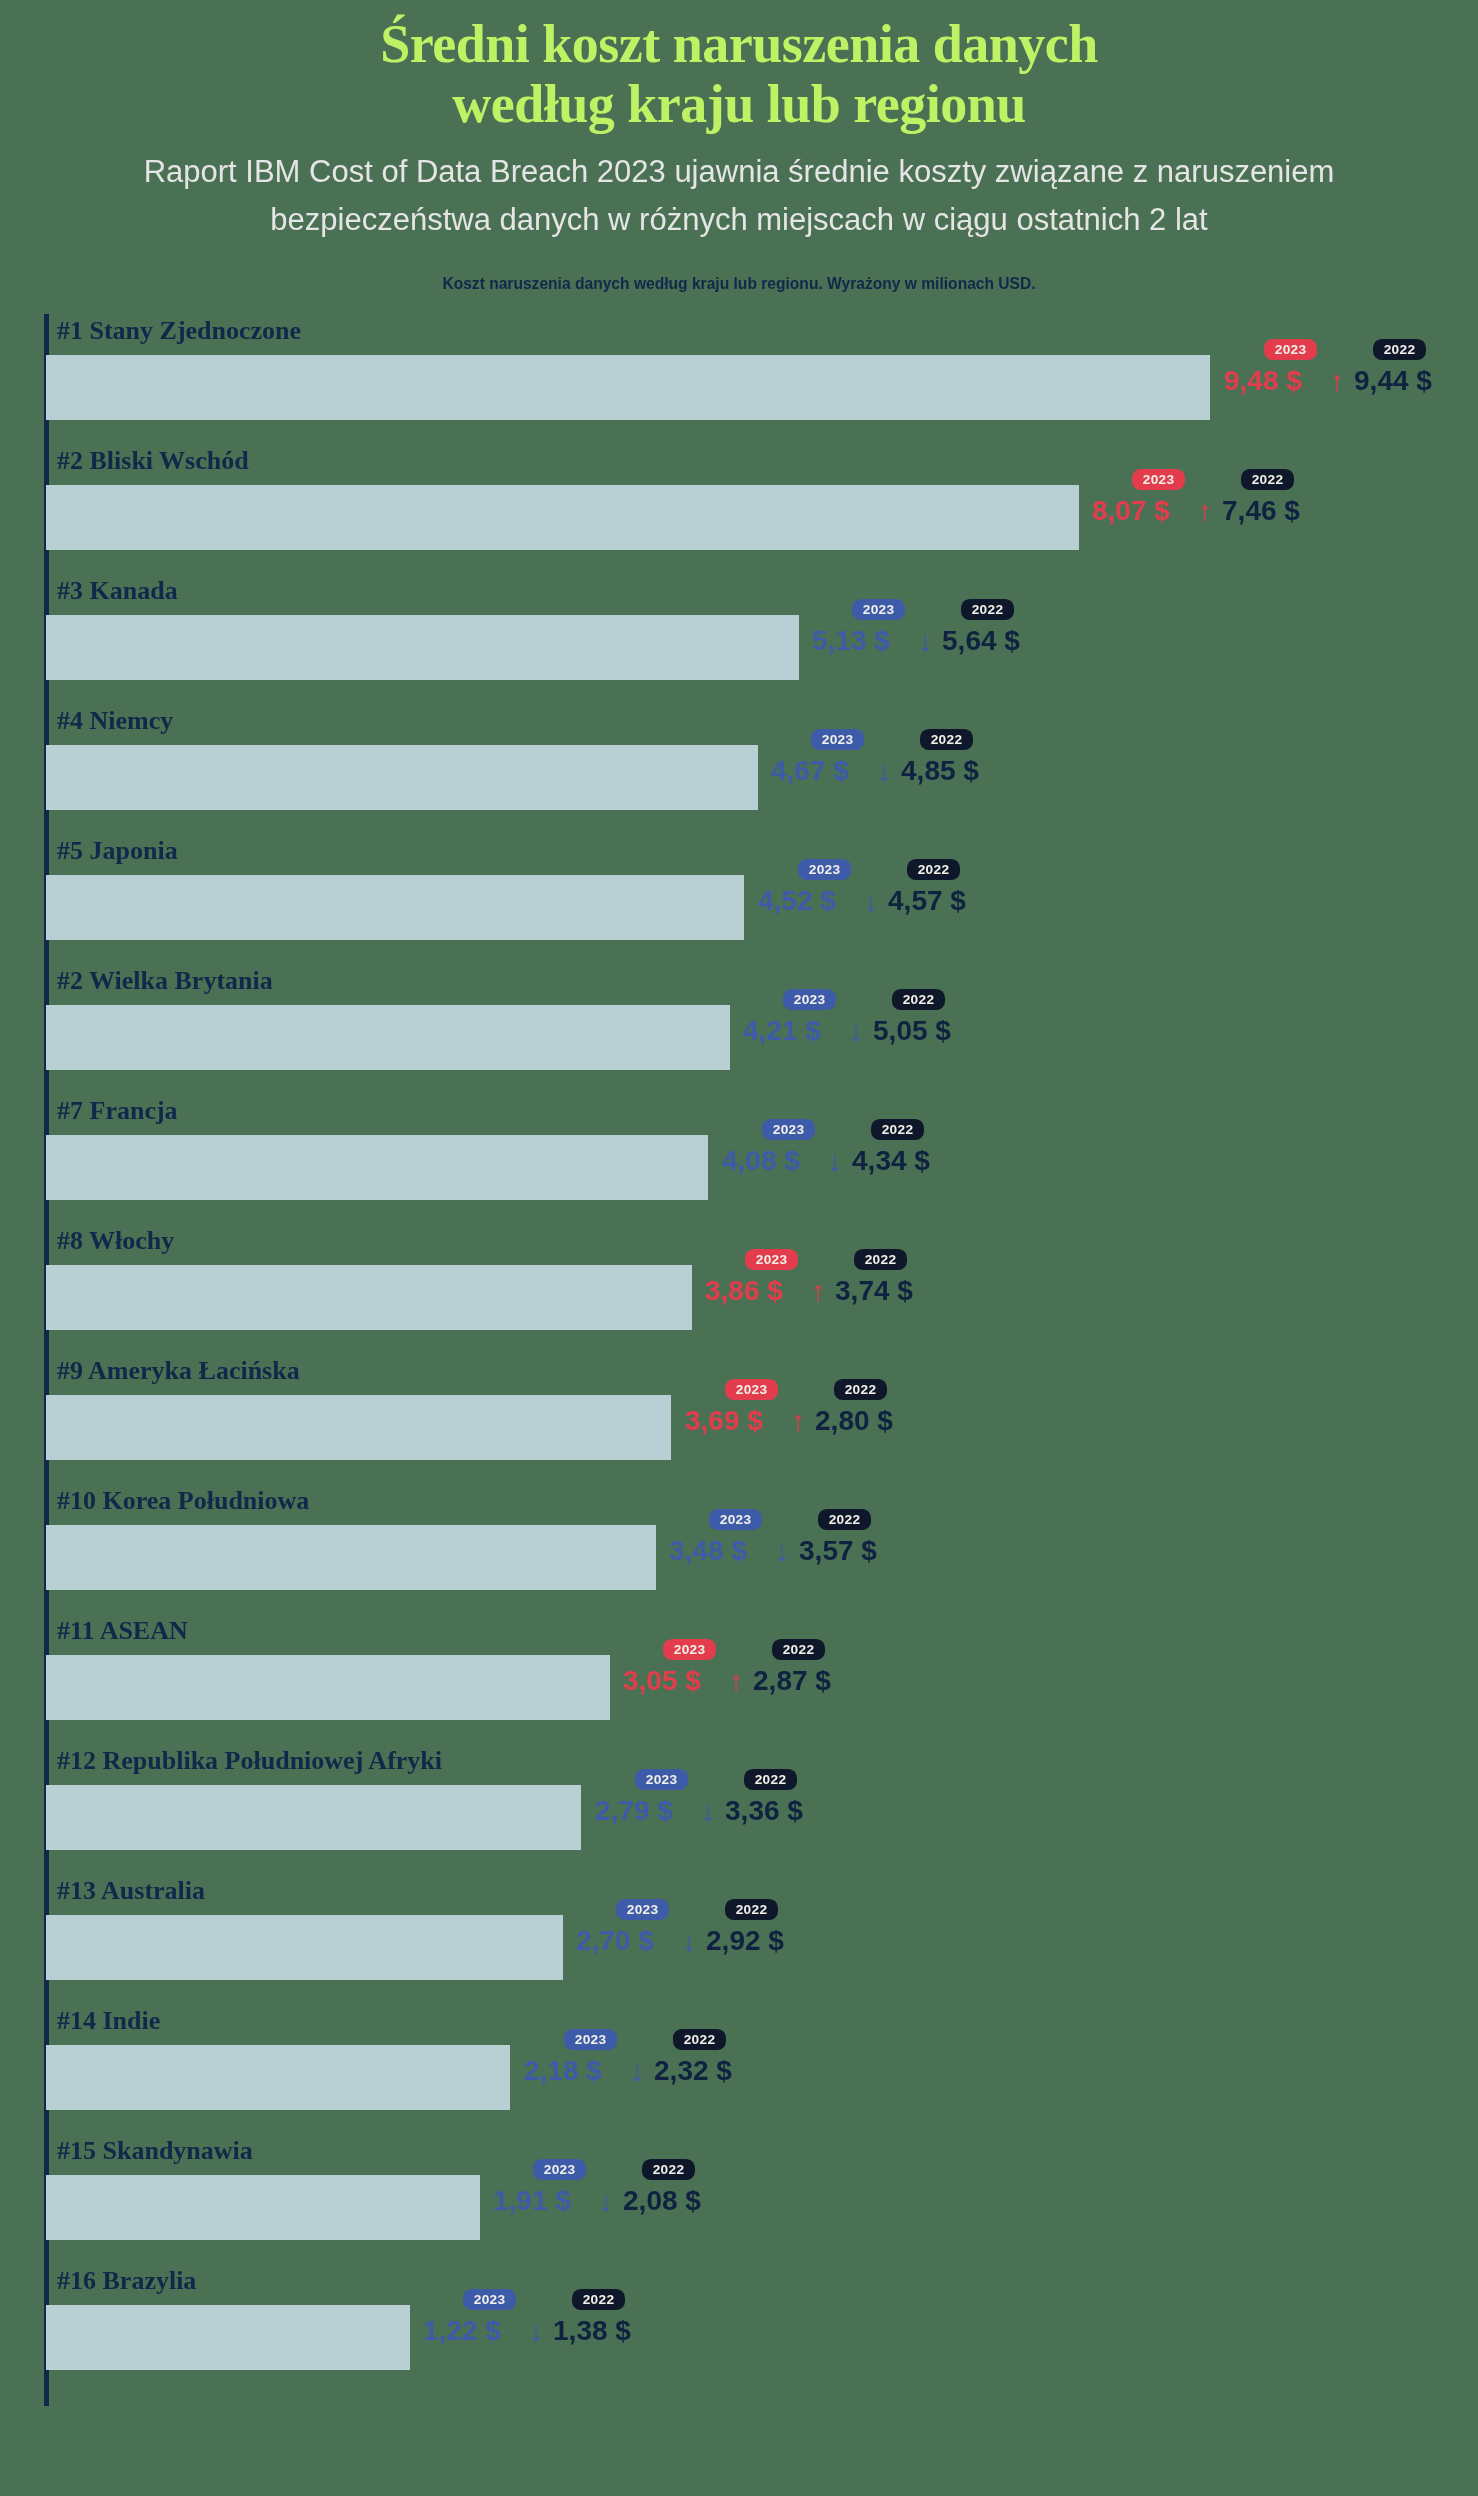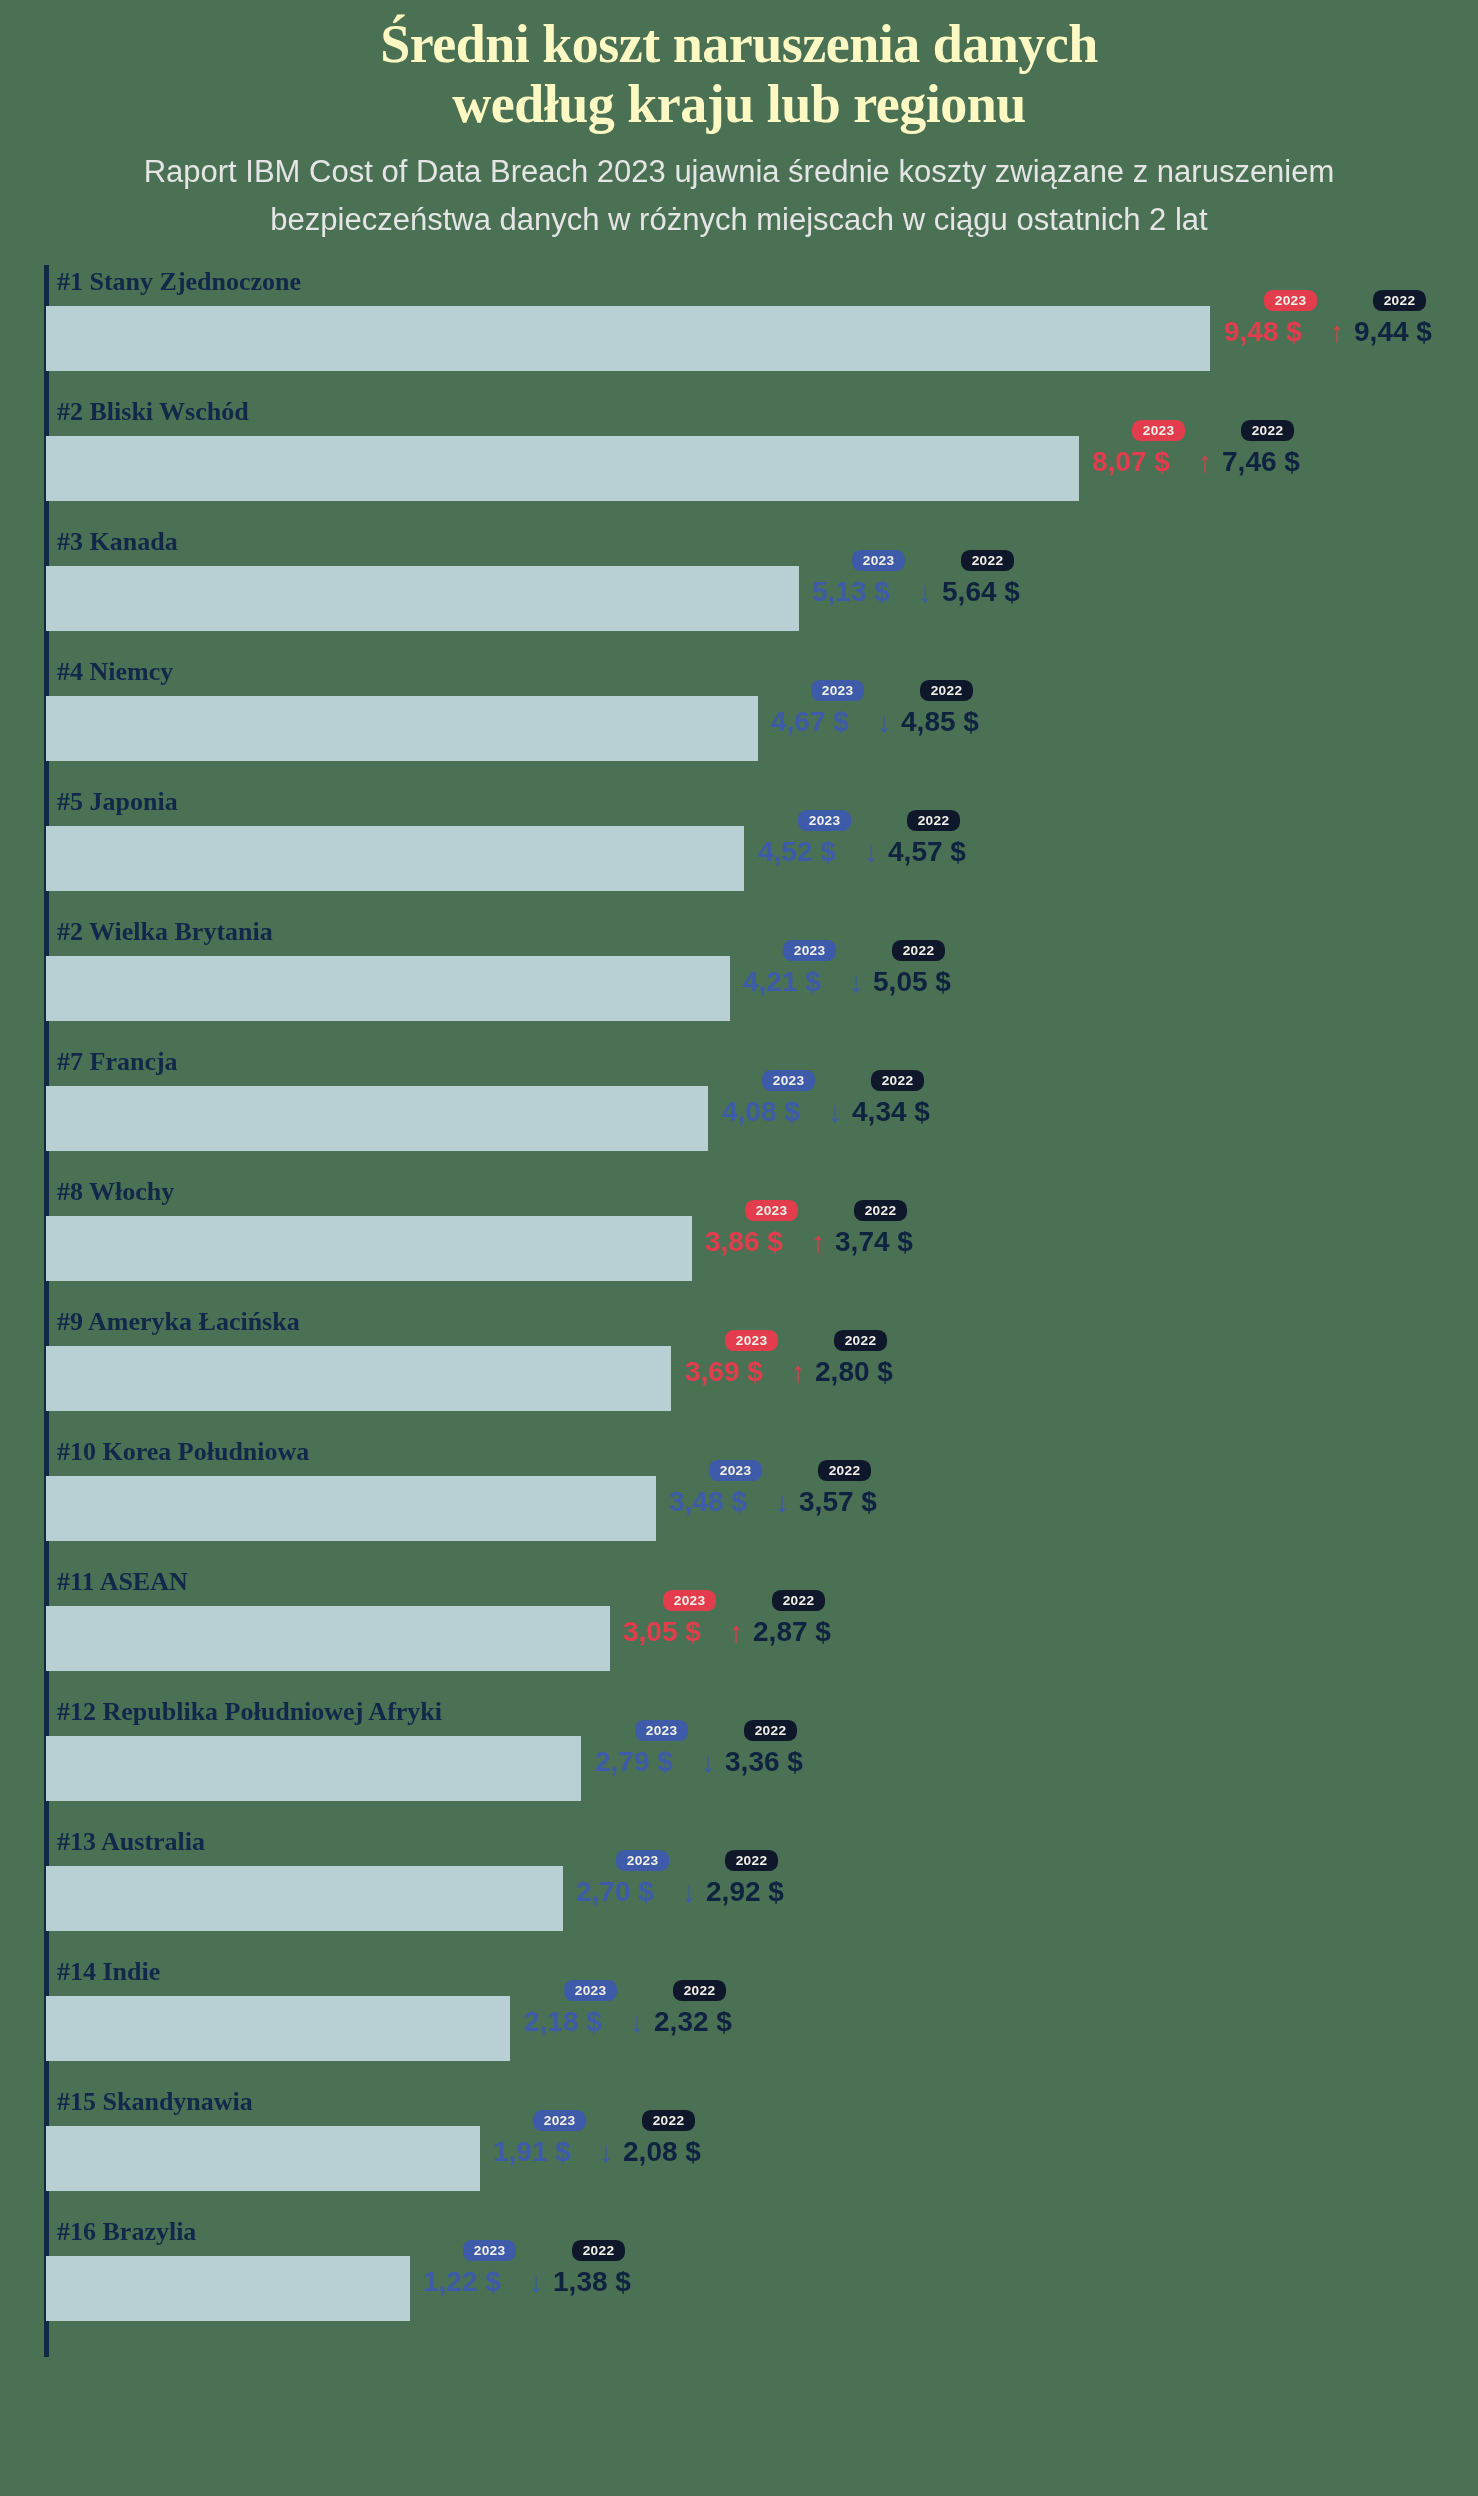--- a/index.html
+++ b/index.html
@@ -23,21 +23,21 @@
   }
 
   
   .header {
     padding-top: 13.7px;
     text-align: center;
   }
   .title {
     font-family: "Liberation Serif", serif;
     font-weight: 700;
-    color: #fef9c3;
+    color: #bef264;
     font-size: 54px;
     line-height: 1.12;
     letter-spacing: -0.5px;
     margin: 0 auto;
     max-width: 1151px;
     white-space: pre-line;
   }
   .subtitle {
     font-family: "Liberation Sans", sans-serif;
     font-weight: 400;
@@ -162,20 +162,21 @@
 </head>
 <body>
 
 <div class="page">
 
   <div class="header">
     <h1 class="title">Średni koszt naruszenia danych
 według kraju lub regionu</h1>
     <p class="subtitle">Raport IBM Cost of Data Breach 2023 ujawnia średnie koszty związane z naruszeniem
 bezpieczeństwa danych w różnych miejscach w ciągu ostatnich 2 lat</p>
+    <p class="caption">Koszt naruszenia danych według kraju lub regionu. Wyrażony w milionach USD.</p>
   </div>
 
   <div class="chart">
     <div class="axis-line"></div>
     <div class="rows" id="rows">
         <div class="row">
           <div class="row-label">#1 Stany Zjednoczone</div>
           <div class="bar" style="width: 1164px;"></div>
           <div class="labels" style="left: 1224px;">
             <div class="col c2023">

